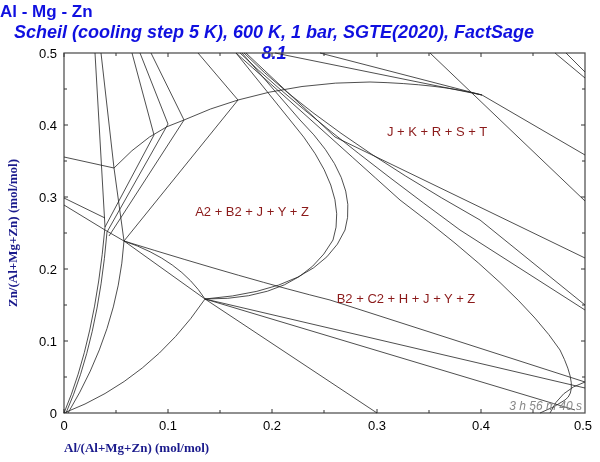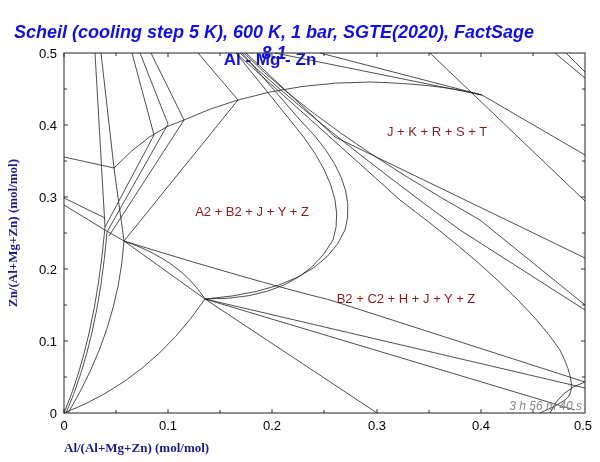--- a/index.html
+++ b/index.html
@@ -1,17 +1,17 @@
 <!DOCTYPE html>
 <html><head>
 <meta charset="utf-8">
 <style>
   html,body{margin:0;padding:0;background:#fff;}
   body{width:600px;height:462px;position:relative;overflow:hidden;font-family:"Liberation Sans",sans-serif;}
-  .title{position:absolute;top:2px;left:0;width:540px;text-align:center;color:#1010e0;font-weight:bold;font-size:17px;margin-top:48px;}
+  .title{position:absolute;top:2px;left:0;width:540px;color:#1010e0;font-weight:bold;font-size:17px;}
   .subtitle{position:absolute;top:22px;left:0;width:548px;text-align:center;color:#1010e0;font-weight:bold;font-style:italic;font-size:18px;}
   .ylabel{position:absolute;left:-112px;top:225px;width:250px;text-align:center;transform:rotate(-90deg);color:#1a1a8c;font-family:"Liberation Serif",serif;font-weight:bold;font-size:13px;}
   .xlabel{position:absolute;top:440px;left:64px;width:521px;text-align:left;color:#1a1a8c;font-family:"Liberation Serif",serif;font-weight:bold;font-size:13px;}
   svg{position:absolute;left:0;top:0;}
   .tick{font-size:13px;fill:#000;font-family:"Liberation Sans",sans-serif;}
   .region{font-size:13px;fill:#8b1a1a;font-family:"Liberation Sans",sans-serif;}
   .timer{font-size:12px;fill:#888;font-style:italic;font-family:"Liberation Sans",sans-serif;}
 </style>
 </head>
 <body>

